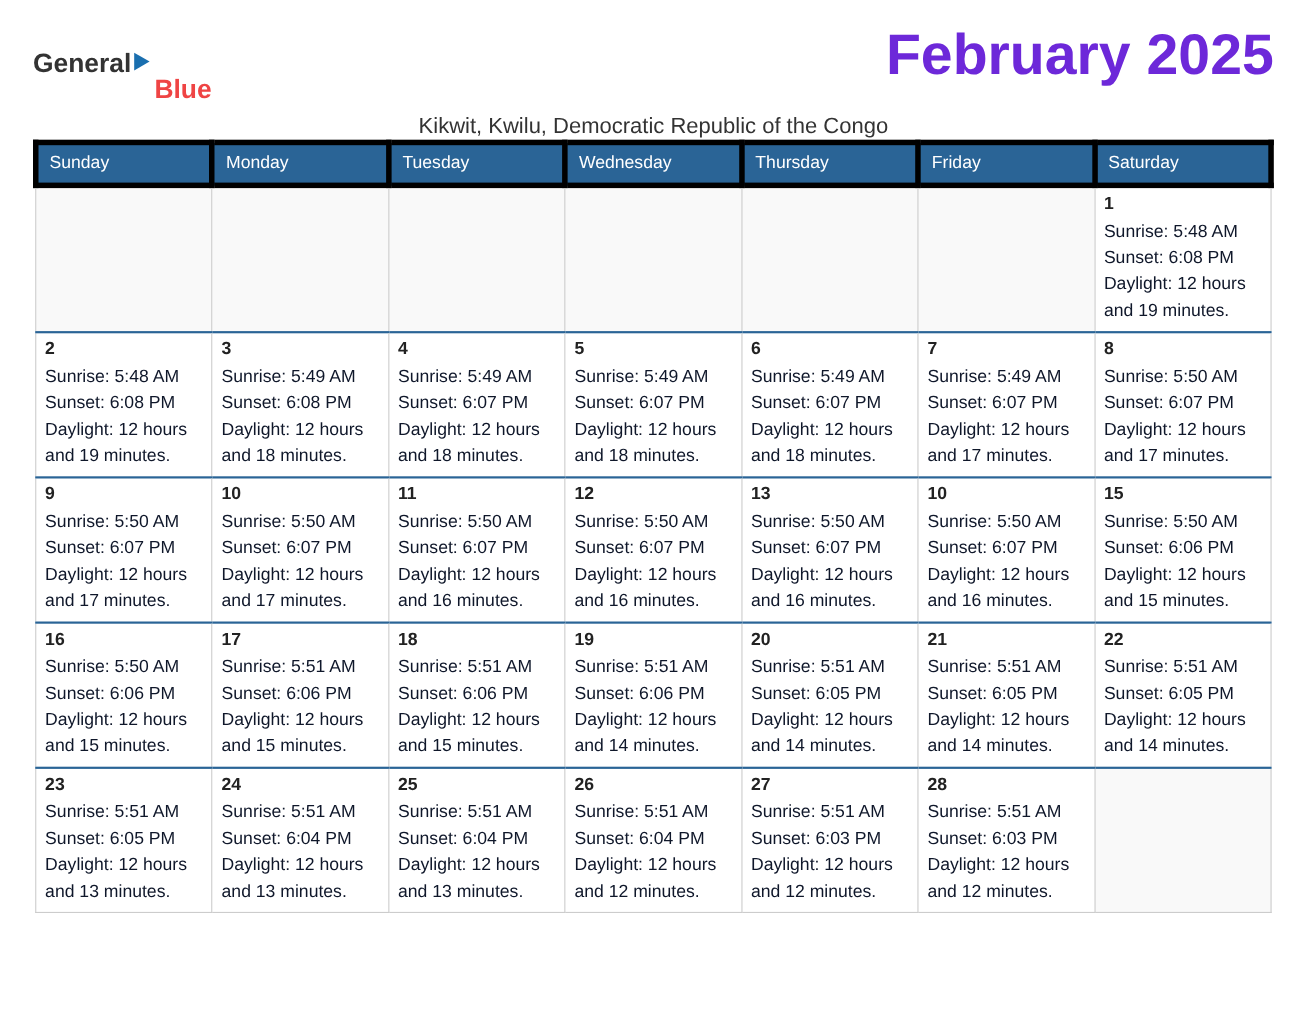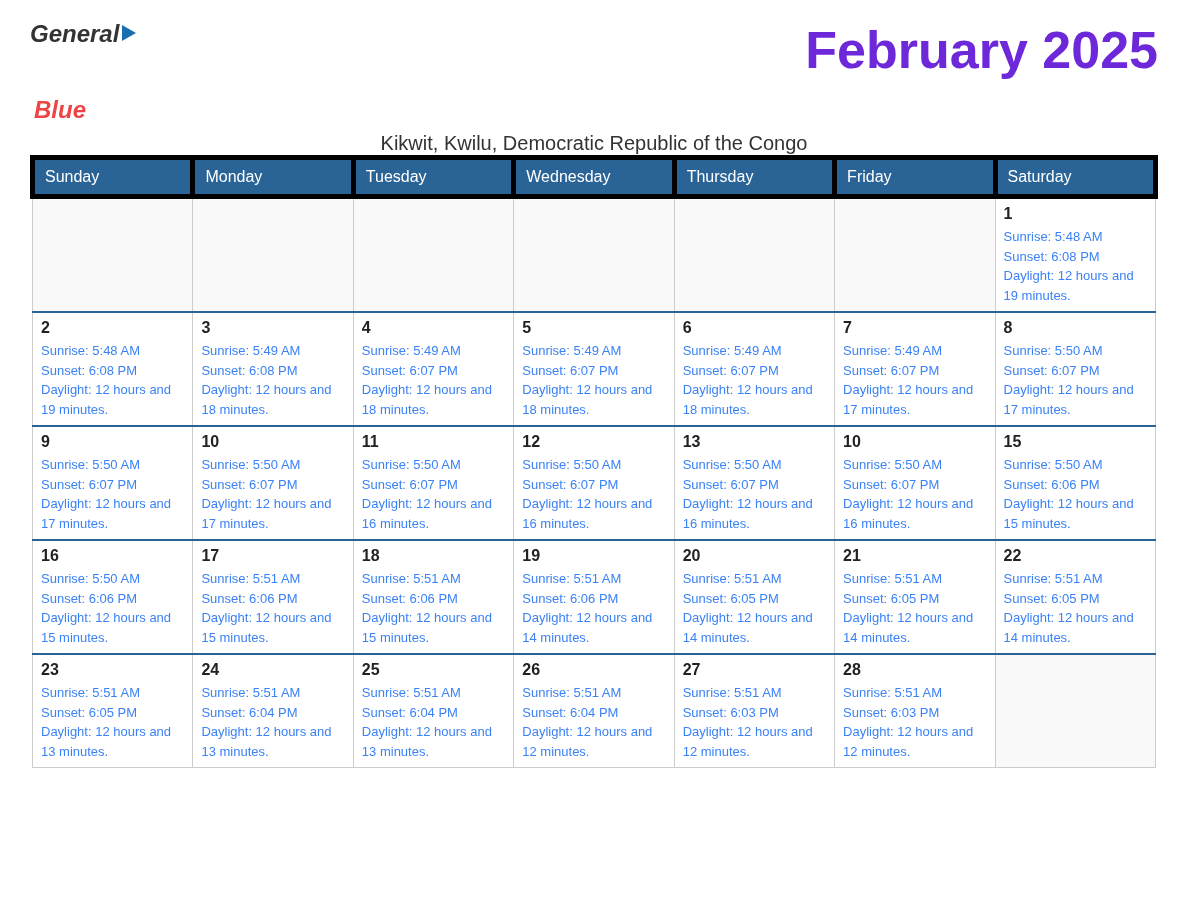--- a/index.html
+++ b/index.html
@@ -11,23 +11,21 @@
       min-height: 918px;
     }
     .header-top {
       display: flex;
       justify-content: space-between;
       align-items: flex-start;
       margin-bottom: 8px;
     }
     .logo-wrapper {
       display: flex;
-      flex-direction: column;
-      align-items: flex-start;
-      font-style: italic;
+      align-items: center;
     }
     .month-title {
       font-size: 52px;
       font-weight: bold;
       color: #6d28d9;
       text-align: right;
     }
     .subtitle {
       font-size: 20px;
       color: #333;
@@ -57,22 +55,22 @@
       color: #333;
     }
     .day-number {
       font-size: 16px;
       font-weight: bold;
       color: #222;
       display: block;
       margin-bottom: 4px;
     }
     .day-info {
-      font-size: 13px;
-      color: #3b82f6;
+      font-size: 16px;
+      color: #0f172a;
       line-height: 1.5;
     }
     .empty-cell {
       background: #f9f9f9;
     }
     tr.week-row td {
       border-top: 2px solid #2a6496;
     }
     .logo-line {
       display: flex;

